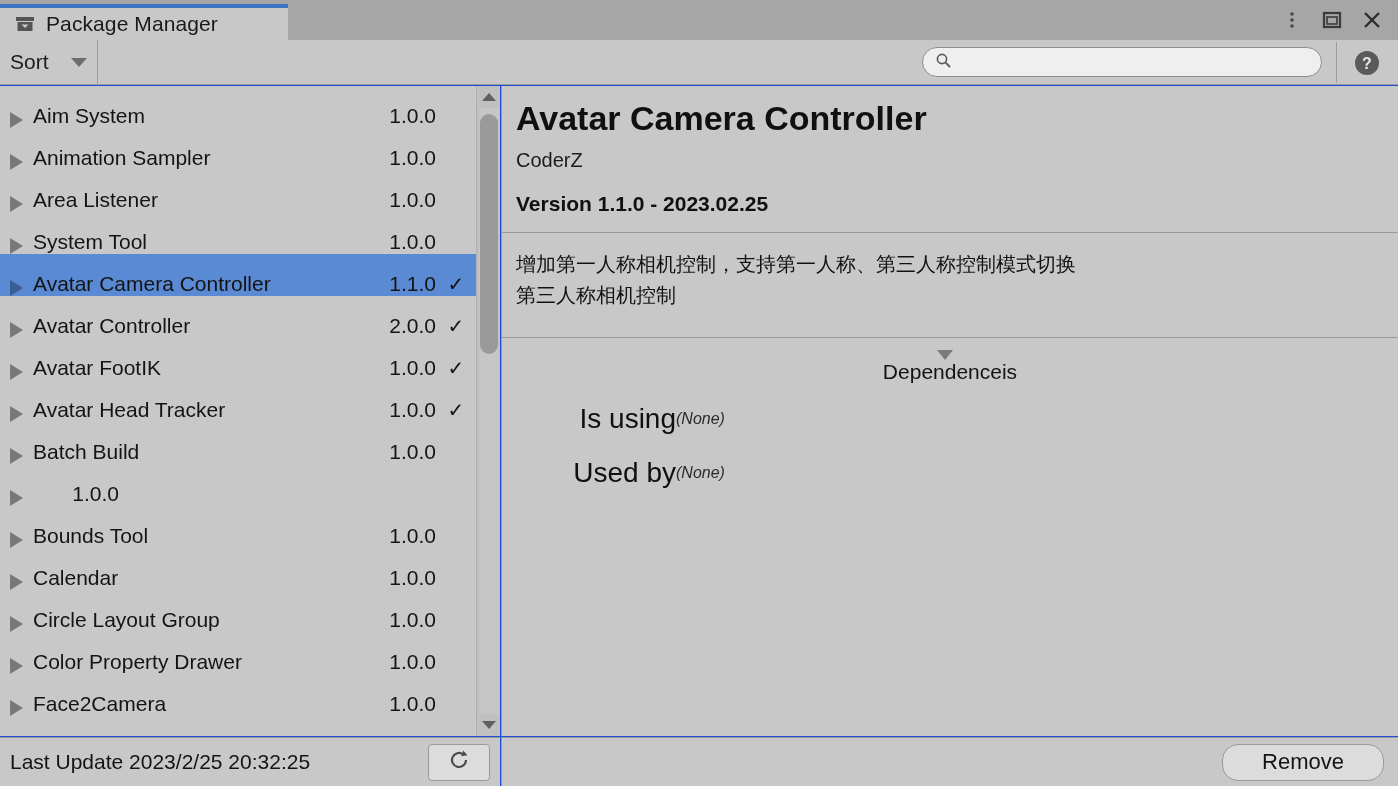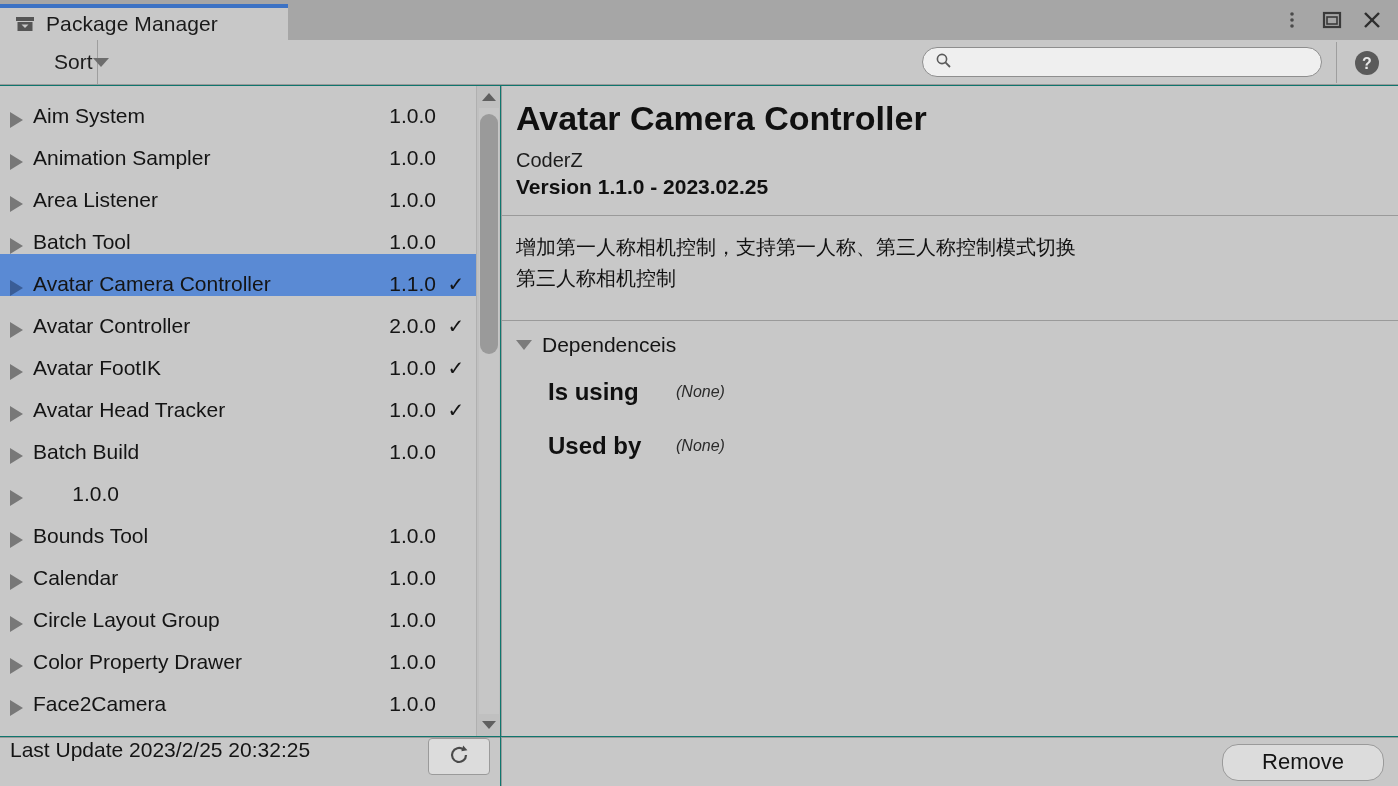--- a/index.html
+++ b/index.html
@@ -4,21 +4,21 @@
 <style>
   * { box-sizing: border-box; margin: 0; padding: 0; }
   html, body {
     width: 1398px; height: 786px;
     font-family: "Liberation Sans", "DejaVu Sans", sans-serif;
     background: #c8c8c8;
     overflow: hidden;
     -webkit-font-smoothing: antialiased;
   }
 
-  #app { position: relative; width: 1398px; height: 786px; background: #0f766e; }
+  #app { position: relative; width: 1398px; height: 786px; background: #1d4ed8; }
 
   
   .titlebar {
     position: absolute; left: 0; top: 0; width: 1398px; height: 40px;
     background: #a6a6a6;
   }
   .tab {
     position: absolute; left: 0; top: 4px; width: 288px; height: 36px;
     background: #c8c8c8;
     border-top: 4px solid #3c72c4;
@@ -44,21 +44,21 @@
     background: #c8c8c8;
     border-bottom: 1px solid #9a9a9a;
   }
   .sort-btn {
     position: absolute; left: 0; top: 0; width: 98px; height: 44px;
     background: #c8c8c8;
     border-right: 1px solid #9e9e9e;
     display: flex; align-items: center; padding: 0 10px;
     cursor: default;
   }
-  .sort-label { font-size: 21px; color: #1c1c1c; margin-left: 44px; }
+  .sort-label { font-size: 21px; color: #1c1c1c; }
   .sort-caret {
     margin-left: auto;
     width: 0; height: 0;
     border-left: 8px solid transparent; border-right: 8px solid transparent;
     border-top: 9px solid #6d6d6d;
   }
   .search-wrap {
     position: absolute; left: 922px; top: 7px; width: 400px; height: 30px;
   }
   .search-box {
@@ -135,49 +135,49 @@
   .detailpane {
     position: absolute; left: 501px; top: 86px; width: 897px; height: 650px;
     background: #c8c8c8;
     border-left: 1px solid #9a9a9a;
   }
   .detail-header { padding: 12px 14px 16px 14px; }
   .detail-title {
     font-size: 34px; font-weight: bold; color: #101010; line-height: 1.2;
     margin-bottom: 10px;
   }
-  .detail-author { font-size: 20px; color: #1c1c1c; margin-bottom: 3px; }
+  .detail-author { font-size: 20px; color: #1c1c1c; margin-bottom: 20px; }
   .detail-version { font-size: 21px; font-weight: bold; color: #101010; }
   .hsep { height: 1px; background: #9a9a9a; width: 100%; }
   .detail-desc {
     padding: 16px 14px 18px 14px; min-height: 104px;
   }
   .desc-line { font-size: 20px; color: #121212; line-height: 1.55; }
   .deps-section { padding: 12px 14px 0 14px; }
   .deps-head {
-    display: flex; align-items: center; margin-bottom: 8px; cursor: default;
+    display: flex; align-items: center; margin-bottom: 8px; cursor: default; flex-direction: column;
   }
   .deps-caret {
     width: 0; height: 0; margin-right: 10px;
     border-left: 8px solid transparent; border-right: 8px solid transparent;
     border-top: 10px solid #7b7b7b;
   }
   .deps-title { font-size: 21px; color: #141414; }
   .dep-row { display: flex; align-items: center; height: 54px; padding-left: 32px; }
   .dep-label {
-    font-size: 24px; font-weight: bold; color: #101010; width: 128px; flex: none;
+    font-size: 28px; font-weight: normal; color: #101010; width: 128px; flex: none; text-align: right;
   }
   .dep-value { font-size: 16px; font-style: italic; color: #2b2b2b; }
 
   
   .statusbar {
     position: absolute; left: 0; top: 737px; width: 500px; height: 49px;
     background: #c8c8c8;
     border-top: 1px solid #9a9a9a;
-    display: flex; padding: 0 10px;
+    display: flex; align-items: center; padding: 0 10px;
   }
   .status-text { font-size: 21px; color: #141414; }
   .refresh-btn {
     margin-left: auto; width: 62px; height: 37px;
     background: #dcdcdc; border: 1px solid #9a9a9a; border-radius: 4px;
     display: flex; align-items: center; justify-content: center; cursor: default;
   }
   .actionbar {
     position: absolute; left: 501px; top: 737px; width: 897px; height: 49px;
     background: #c8c8c8;
@@ -273,21 +273,21 @@
         <span class="pkg-check"></span>
       </div>
       <div class="pkg-row">
         <span class="pkg-caret"></span>
         <span class="pkg-name">Area Listener</span>
         <span class="pkg-version">1.0.0</span>
         <span class="pkg-check"></span>
       </div>
       <div class="pkg-row">
         <span class="pkg-caret"></span>
-        <span class="pkg-name">Batch Tool</span>
+        <span class="pkg-name">System Tool</span>
         <span class="pkg-version">1.0.0</span>
         <span class="pkg-check"></span>
       </div>
       <div class="pkg-row selected">
         <span class="pkg-caret"></span>
         <span class="pkg-name">Avatar Camera Controller</span>
         <span class="pkg-version">1.1.0</span>
         <span class="pkg-check">✓</span>
       </div>
       <div class="pkg-row">

